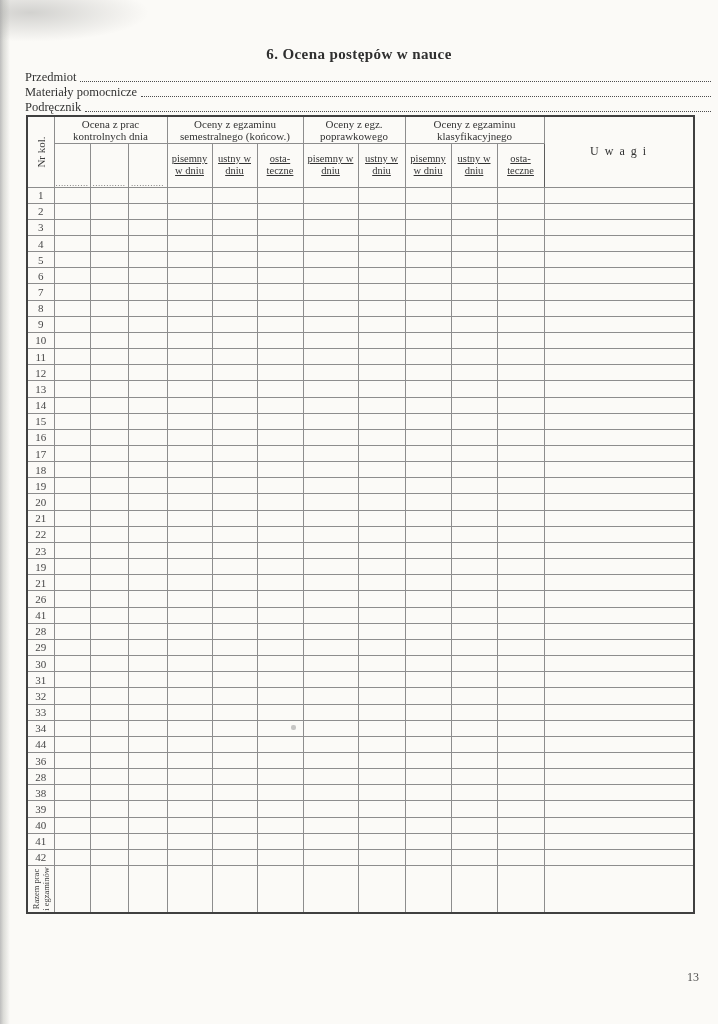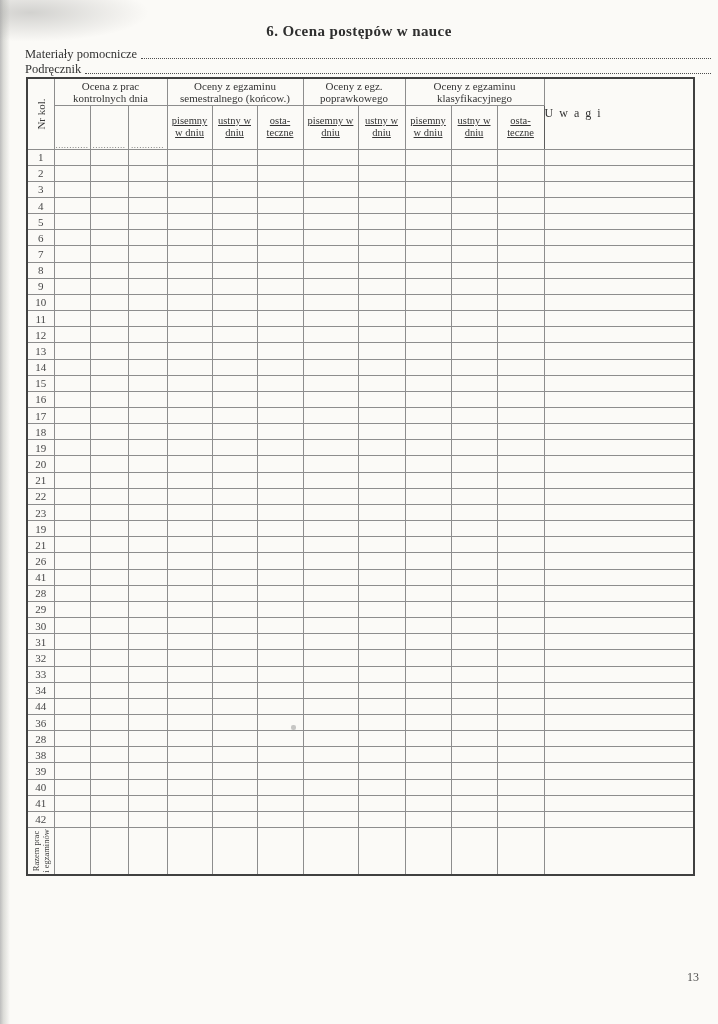--- a/index.html
+++ b/index.html
@@ -22,21 +22,21 @@
   .scan-blotch{
     position:absolute;left:0;top:0;width:150px;height:42px;
     background:radial-gradient(ellipse at 20% 30%,rgba(160,160,158,.45),rgba(160,160,158,0) 70%);
     pointer-events:none;
   }
   .scan-speck{
     position:absolute;left:291px;top:725px;width:5px;height:5px;
     background:#9a9a9a;border-radius:2px;opacity:.55;
   }
   .page-title{
-    margin:0;padding-top:23px;
+    margin:0;padding-top:46px;
     text-align:center;
     font-size:15px;font-weight:bold;color:#2f2f2f;
     letter-spacing:.4px;
   }
   .fields{margin:6px 6px 0 25px;}
   .field-row{display:flex;align-items:flex-end;height:15px;}
   .field-label{font-size:12.5px;line-height:13px;white-space:nowrap;color:#333;}
   .leader{flex:1;border-bottom:1.6px dotted #4d4d4d;margin:0 1px 2px 4px;height:0;}
   
   table.grades{
@@ -52,21 +52,21 @@
     font-weight:normal;
     overflow:hidden;
   }
   .gl{border-left:1.6px solid #5c5c5c !important;}
   tr.hr1{height:27px;padding-left:40px;}
   tr.hr2{height:44px;}
   tbody tr{height:16.17px;}
   tfoot tr{height:47px;}
   th.group{font-size:11px;line-height:12px;text-align:center;vertical-align:middle;color:#333;}
   th.sub{font-size:10.5px;line-height:12px;text-align:center;vertical-align:middle;color:#333;word-wrap:break-word;text-decoration:underline;}
-  th.uwagi{font-size:12px;text-align:left;vertical-align:middle;letter-spacing:1.5px;color:#333;}
+  th.uwagi{font-size:12px;text-align:center;vertical-align:middle;letter-spacing:1.5px;color:#333;}
   th.dots-cell{vertical-align:bottom;text-align:center;}
   .dots{font-size:9px;letter-spacing:.5px;color:#555;line-height:8px;display:block;white-space:nowrap;}
   .nrkol-cell{position:relative;}
   .vtext{
     position:absolute;left:50%;top:50%;
     transform:translate(-50%,-50%) rotate(-90deg);
     white-space:nowrap;font-size:11px;color:#3c3c3c;
   }
   td.num{text-align:center;font-size:11px;color:#474747;vertical-align:middle;}
   td.razem-cell{position:relative;}
@@ -85,20 +85,24 @@
 </head>
 <body>
 
 <div class="page">
   <div class="scan-edge-left"></div>
   <div class="scan-blotch"></div>
 
   <h1 class="page-title">6. Ocena postępów w nauce</h1>
 
   <div class="fields">
+    <div class="field-row">
+      <span class="field-label">Przedmiot</span>
+      <span class="leader"></span>
+    </div>
     <div class="field-row">
       <span class="field-label">Materiały pomocnicze</span>
       <span class="leader"></span>
     </div>
     <div class="field-row">
       <span class="field-label">Podręcznik</span>
       <span class="leader"></span>
     </div>
   </div>
 

